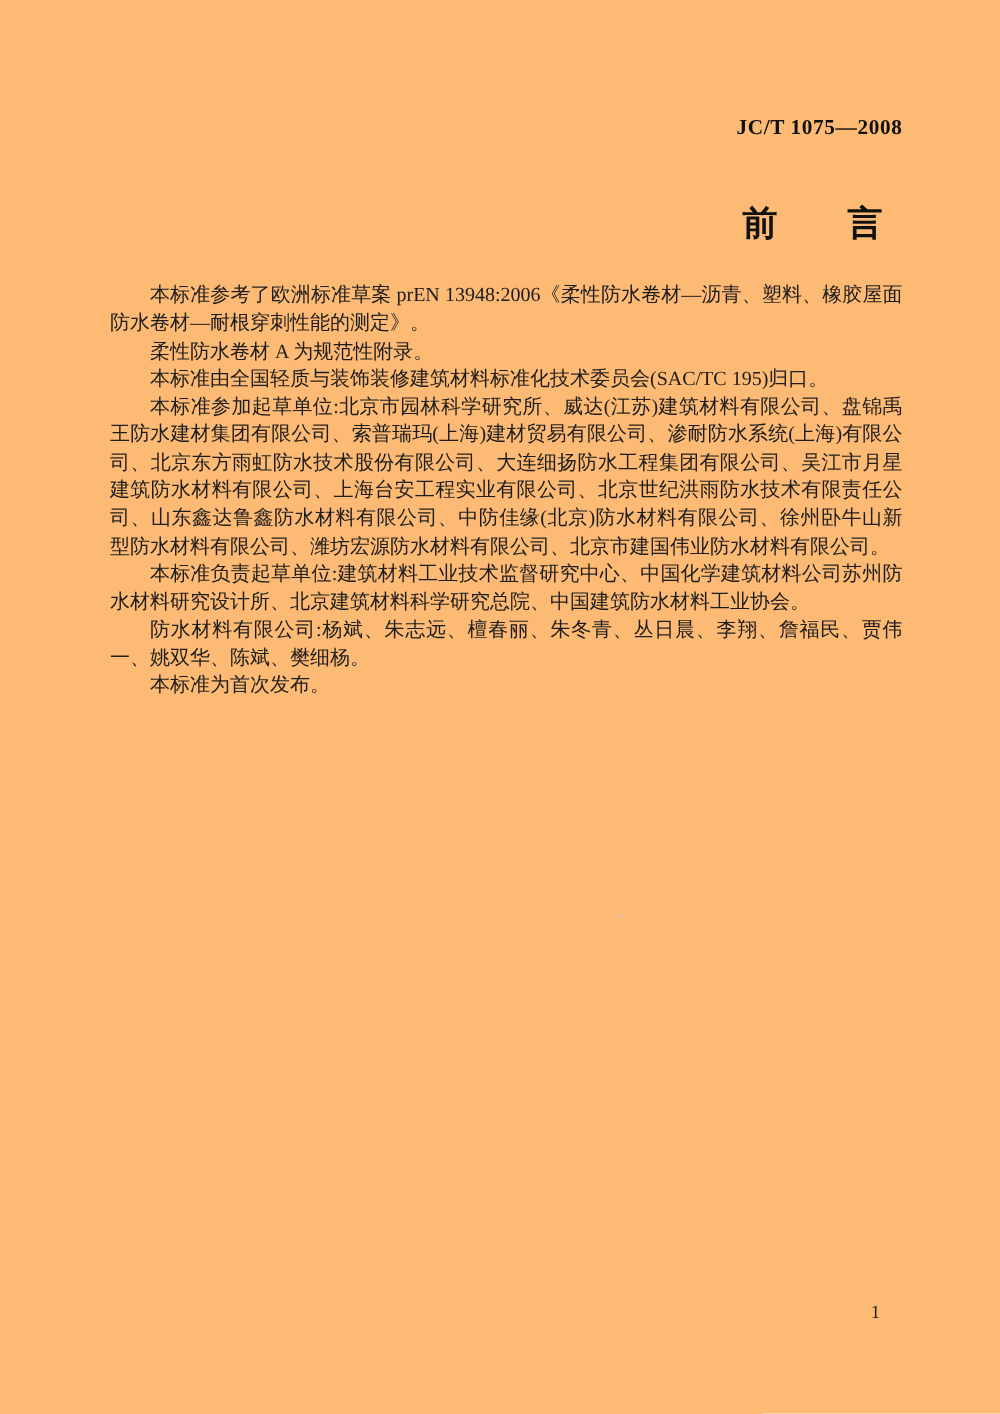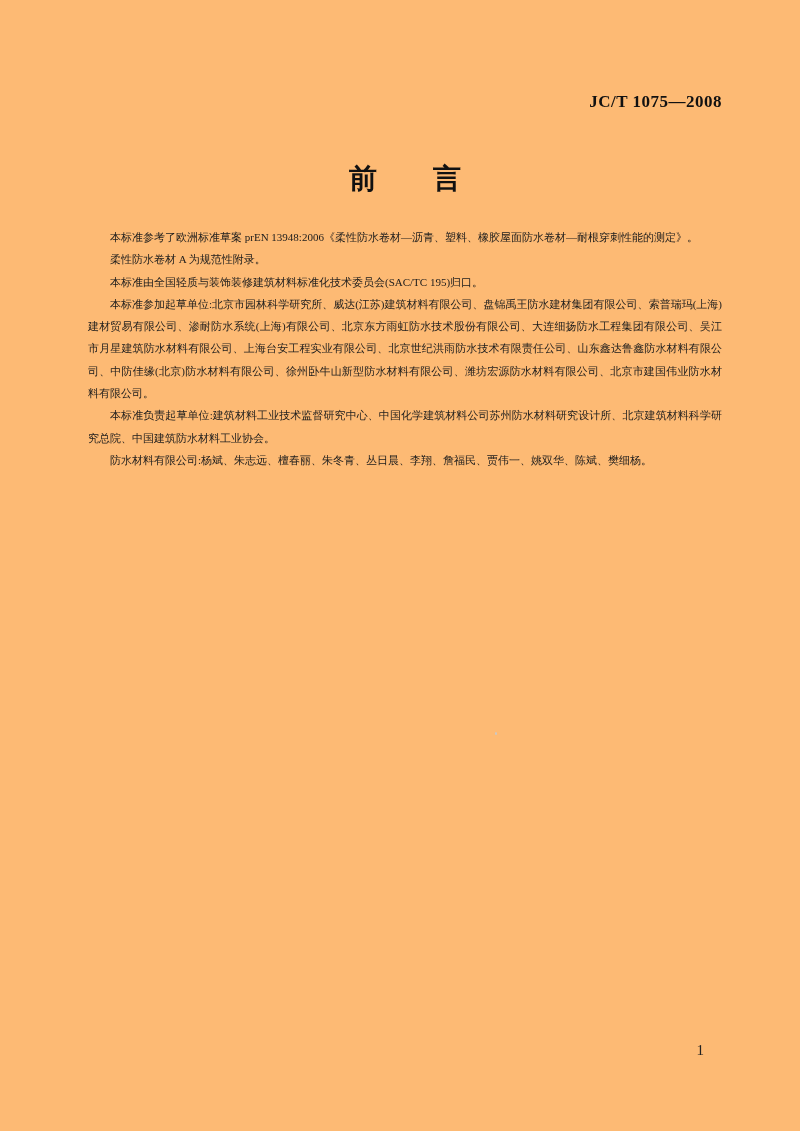--- a/index.html
+++ b/index.html
@@ -23,33 +23,33 @@
     width: 634px;
     text-align: right;
     font-weight: bold;
     font-size: 17px;
     letter-spacing: 0.5px;
     color: #111;
   }
   .doc-title {
     position: absolute;
     top: 160px;
-    left: 88px;
+    left: 72px;
     width: 634px;
-    text-align: center;
+    text-align: right;
     font-weight: bold;
     font-size: 28px;
     color: #111;
   }
   .body-text {
     position: absolute;
     top: 226px;
     left: 88px;
     width: 634px;
-    font-size: 11px;
+    font-size: 16px;
     line-height: 22.3px;
     text-align: justify;
     color: #1c1c1c;
   }
   .body-text p {
     text-indent: 2em;
     margin: 0;
   }
   .artifact-dot {
     position: absolute;
@@ -80,19 +80,20 @@
 
   <div class="doc-title">前　　言</div>
 
   <div class="body-text">
       <p>本标准参考了欧洲标准草案 prEN 13948:2006《柔性防水卷材—沥青、塑料、橡胶屋面防水卷材—耐根穿刺性能的测定》。</p>
       <p>柔性防水卷材 A 为规范性附录。</p>
       <p>本标准由全国轻质与装饰装修建筑材料标准化技术委员会(SAC/TC 195)归口。</p>
       <p>本标准参加起草单位:北京市园林科学研究所、威达(江苏)建筑材料有限公司、盘锦禹王防水建材集团有限公司、索普瑞玛(上海)建材贸易有限公司、渗耐防水系统(上海)有限公司、北京东方雨虹防水技术股份有限公司、大连细扬防水工程集团有限公司、吴江市月星建筑防水材料有限公司、上海台安工程实业有限公司、北京世纪洪雨防水技术有限责任公司、山东鑫达鲁鑫防水材料有限公司、中防佳缘(北京)防水材料有限公司、徐州卧牛山新型防水材料有限公司、潍坊宏源防水材料有限公司、北京市建国伟业防水材料有限公司。</p>
       <p>本标准负责起草单位:建筑材料工业技术监督研究中心、中国化学建筑材料公司苏州防水材料研究设计所、北京建筑材料科学研究总院、中国建筑防水材料工业协会。</p>
       <p>防水材料有限公司:杨斌、朱志远、檀春丽、朱冬青、丛日晨、李翔、詹福民、贾伟一、姚双华、陈斌、樊细杨。</p>
+      <p>本标准为首次发布。</p>
     </div>
 
   <div class="artifact-dot"></div>
 
   <div class="page-number">1</div>
 
 </div>
 
 </body></html>

